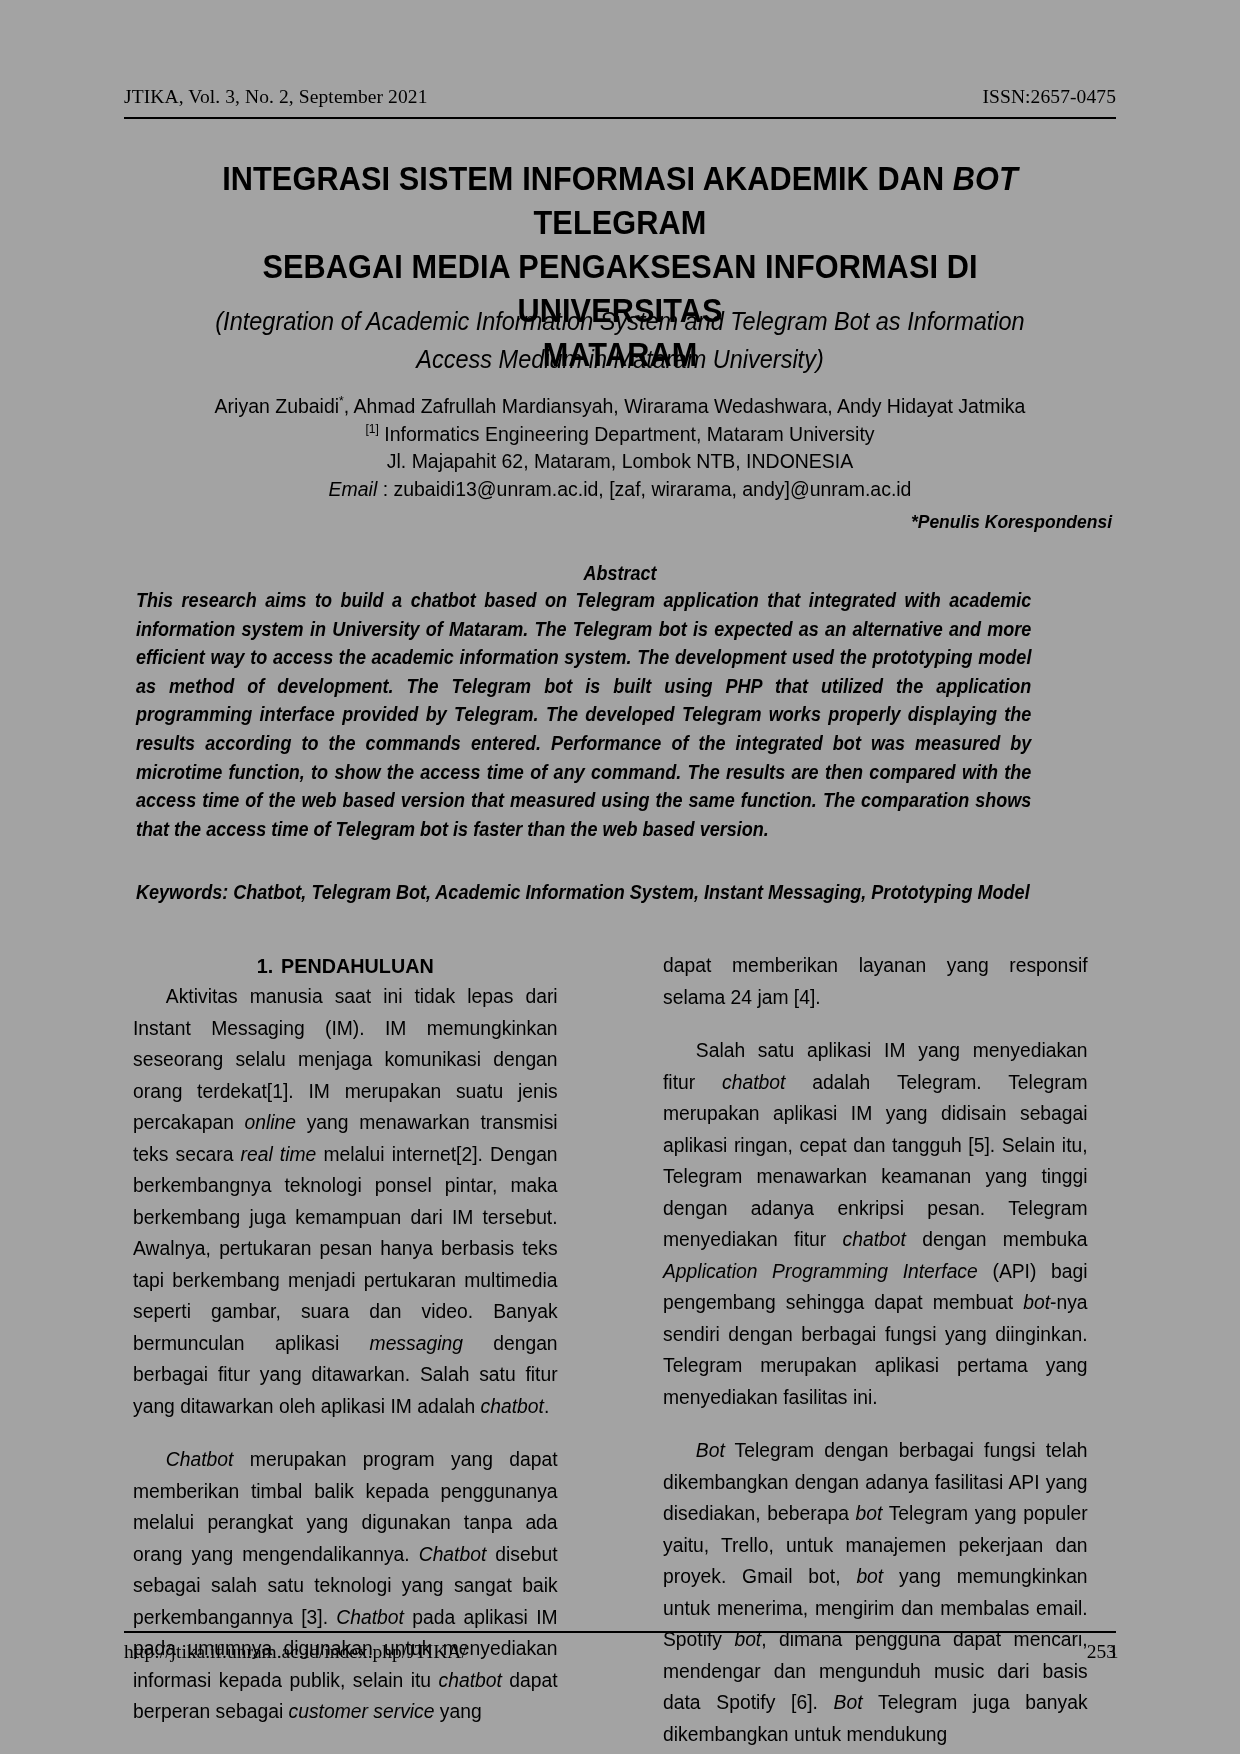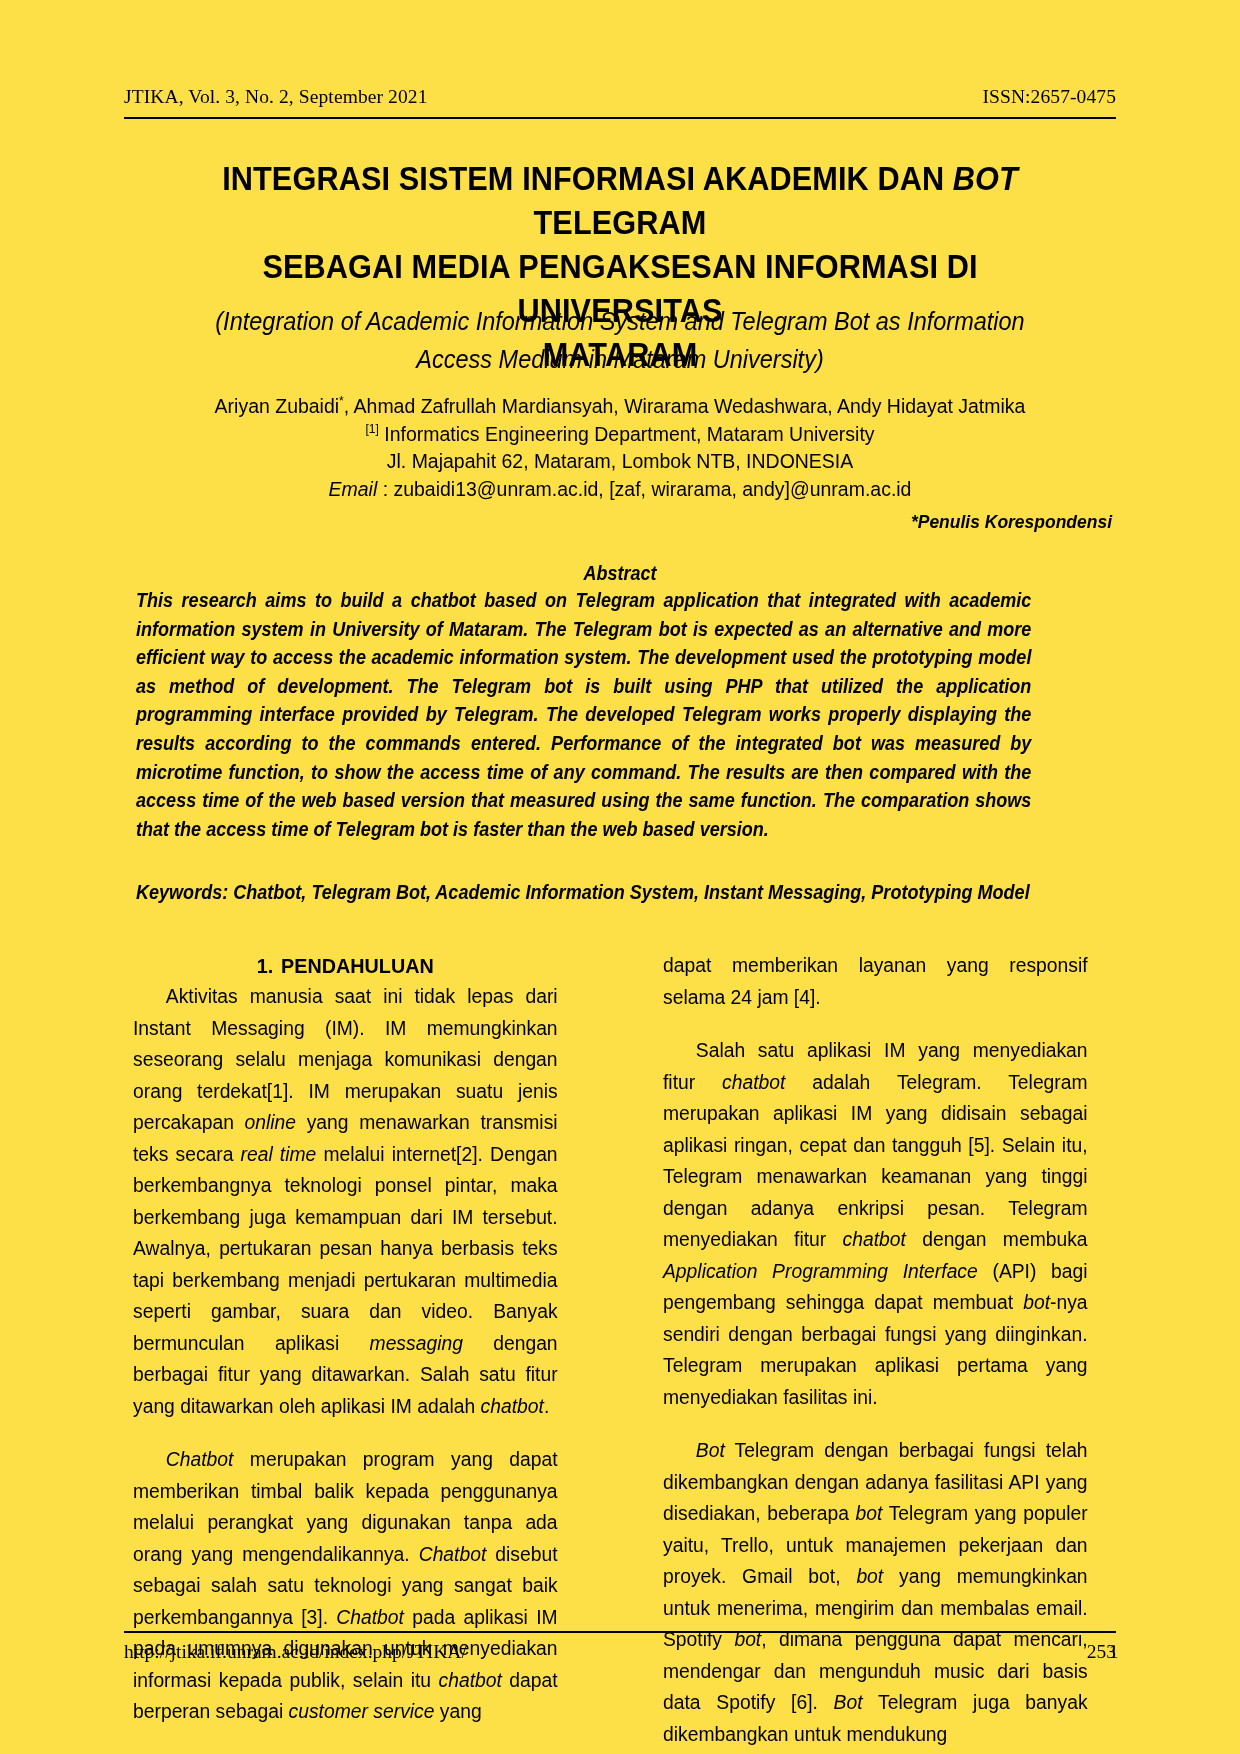--- a/index.html
+++ b/index.html
@@ -4,21 +4,21 @@
 <style>
   html, body {
     margin: 0;
     padding: 0;
     background: #ffffff;
   }
   .page {
     position: relative;
     width: 1240px;
     height: 1754px;
-    background: #fde047;
+    background: #a3a3a3;
     margin: 0 auto;
     box-sizing: border-box;
     font-family: "Liberation Sans", sans-serif;
     color: #000000;
     overflow: hidden;
   }
 
   
   .runhead {
     position: absolute;

